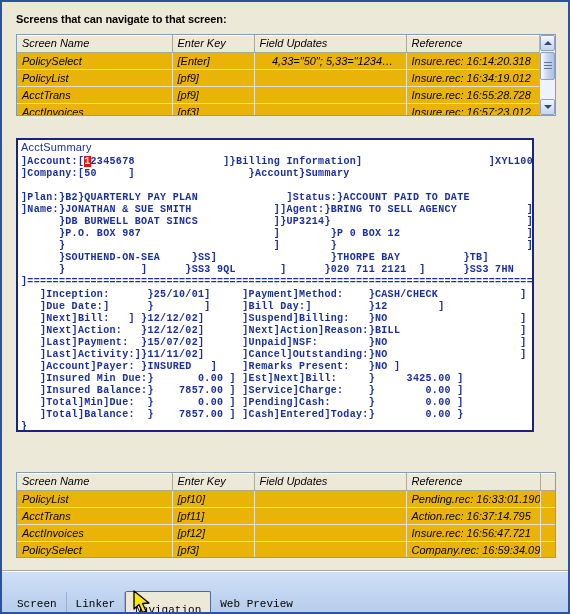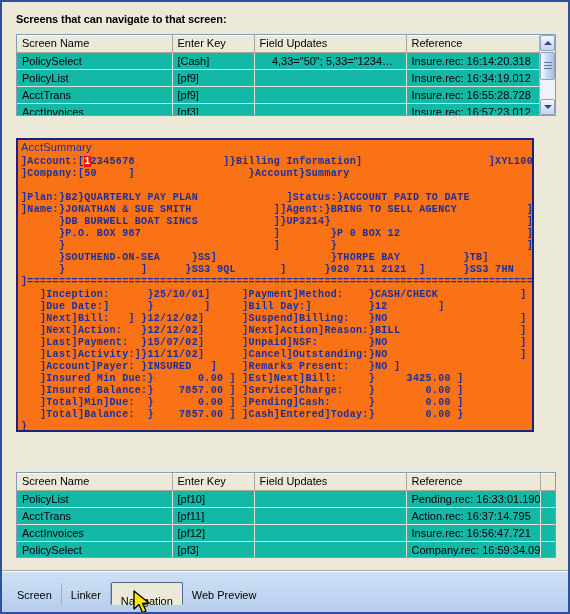--- a/index.html
+++ b/index.html
@@ -31,23 +31,24 @@
     font-size: 11px;
     font-weight: bold;
     color: #000;
     white-space: nowrap;
     letter-spacing: -0.1px;
   }
   
   .grid {
     position: absolute;
     box-sizing: border-box;
-    background: #14b8a6;
+    background: #eab308;
     border: 1px solid #7f9db9;
     overflow: hidden;
+    font-style: italic;
   }
   table.g {
     border-collapse: collapse;
     table-layout: fixed;
     font-size: 11px;
     color: #000;
   }
   table.g th {
     background: #ece9d8;
     font-weight: normal;
@@ -125,21 +126,21 @@
   }
   .sb-track {
     position: absolute; left: 0; right: 0;
     background: #f0f2f9;
   }
 
   
   .terminal {
     position: absolute;
     box-sizing: border-box;
-    background: #f97316;
+    background: #ffffff;
     border: 2px solid #1a237e;
     overflow: hidden;
     padding-left: 44px;
   }
   .term-title {
     position: absolute;
     left: 3px; top: 1px;
     font-family: "Liberation Sans", sans-serif;
     font-size: 11px;
     color: #1a2fa0;
@@ -166,24 +167,25 @@
   .tabbar {
     position: absolute;
     left: 0; bottom: 0;
     width: 566px; height: 41px;
     background: linear-gradient(to bottom, #cfe0f6, #b6cdec);
     border-top: 1px solid #ffffff;
     box-sizing: border-box;
   }
   .tabs {
     position: absolute;
-    left: 6px; top: 11px;
+    left: 6px; top: 20px;
     height: 22px;
     display: flex;
     align-items: stretch;
+    font-family: Liberation Mono, monospace;
   }
   .tab {
     position: relative;
     font-size: 11px;
     color: #000;
     padding: 3px 9px 2px 9px;
     box-sizing: border-box;
     display: flex;
     align-items: center;
     white-space: nowrap;
@@ -226,21 +228,21 @@
           <tr>
             <th>Screen Name</th>
             <th>Enter Key</th>
             <th>Field Updates</th>
             <th>Reference</th>
           </tr>
         </thead>
         <tbody id="incoming-body">
             <tr>
               <td>PolicySelect</td>
-              <td>[Cash]</td>
+              <td>[Enter]</td>
               <td class="center">4,33="50"; 5,33="1234…</td>
               <td>Insure.rec: 16:14:20.318</td>
             </tr>
             <tr>
               <td>PolicyList</td>
               <td>[pf9]</td>
               <td class="center"></td>
               <td>Insure.rec: 16:34:19.012</td>
             </tr>
             <tr>

